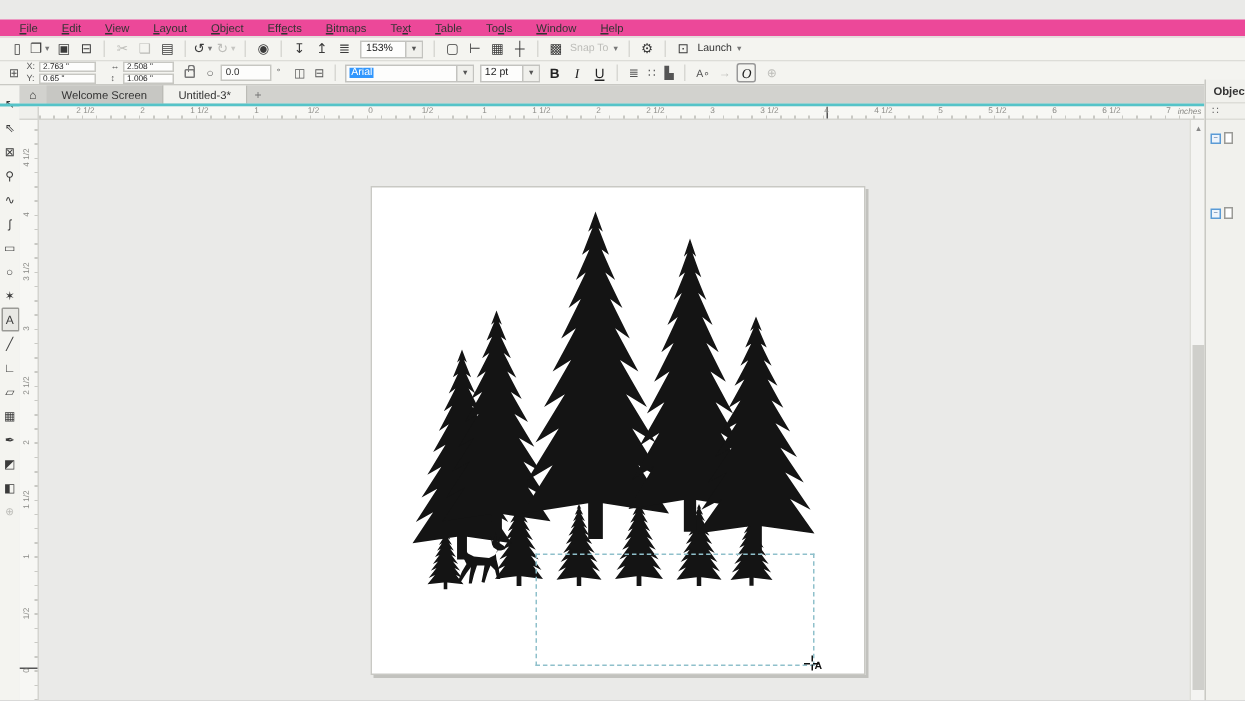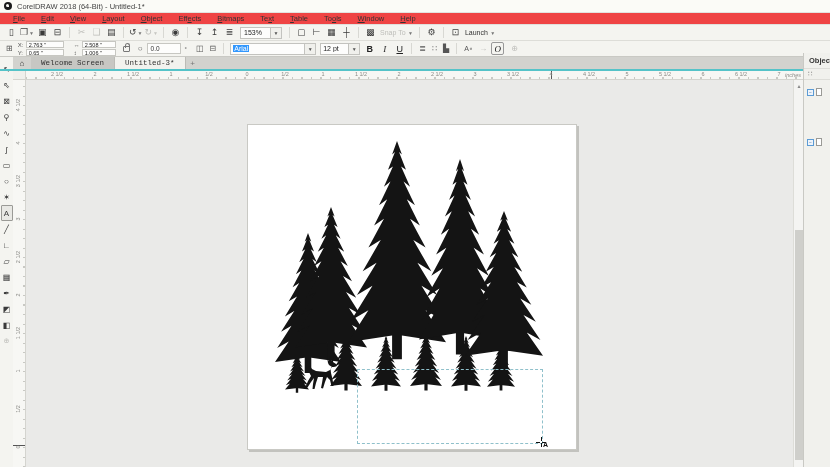--- a/index.html
+++ b/index.html
@@ -9,21 +9,21 @@
 
 
 .titlebar { position:absolute; left:0; top:0; width:830px; height:13px; background:#fbfbf7;
   display:flex; align-items:center; padding-left:4px; border-bottom:1px solid #e3e3df; }
 .app-logo { width:8px; height:8px; border-radius:50%; background:#1b1b1b; position:relative; margin-right:5px; }
 .app-logo:after { content:""; position:absolute; left:2px; top:2px; width:3px; height:3px;
   border-radius:50% 50% 0 50%; background:#fbfbf7; }
 .title-text { font-size:7.5px; color:#444; }
 
 
-.menubar { position:absolute; left:0; top:13px; width:830px; height:12px; background:#ef4444;
+.menubar { position:absolute; left:0; top:13px; width:830px; height:12px; background:#ec4899;
   display:flex; align-items:center; padding-left:5px; border-bottom:1px solid #e0e0dc; }
 .menu-item { font-size:7.5px; color:#333; padding:0 8px; cursor:default; }
 .menu-item u { text-decoration:underline; }
 
 
 .toolbar { position:absolute; left:0; top:25px; width:830px; height:16px; background:#f4f4f0;
   display:flex; align-items:center; padding-left:4px; border-bottom:1px solid #ddddd8; }
 .tb-btn { height:13px; min-width:13px; display:flex; align-items:center; justify-content:center;
   font-size:9px; color:#3a3a3a; margin:0 1px; border-radius:2px; }
 .tb-btn .g { line-height:13px; }
@@ -67,21 +67,21 @@
 .fmt-i { font-style:italic; font-family:"Liberation Serif", serif; }
 .fmt-u { text-decoration:underline; }
 .fmt-o { font-style:italic; font-family:"Liberation Serif", serif; border:1px solid #999; border-radius:2px; }
 
 
 .tabbar { position:absolute; left:13px; top:57px; width:790px; height:12px; background:#d2d2ce;
   display:flex; align-items:flex-end; }
 .home-tab { width:18px; height:12px; display:flex; align-items:center; justify-content:center;
   font-size:8px; color:#333; }
 .tab { height:12px; padding:0 10px; display:flex; align-items:center; font-size:7.5px; color:#333;
-  background:#c7c7c3; border-right:1px solid #bbbbb6;font-family:Liberation Mono, monospace; }
+  background:#c7c7c3; border-right:1px solid #bbbbb6; }
 .tab.active { background:#f2f2ee; }
 .newtab { width:14px; height:12px; display:flex; align-items:center; justify-content:center;
   font-size:8px; color:#777; }
 .teal-line { position:absolute; left:0; top:69px; width:803px; height:2px; background:#55c3c8; }
 
 
 .hruler { position:absolute; left:26px; top:71px; width:777px; height:9px; background:#f7f7f4;
   border-bottom:1px solid #d4d4cf; overflow:hidden;
   background-image:repeating-linear-gradient(90deg, #c9c9c4 0 1px, transparent 1px 9.5px);
   background-size:100% 3px; background-position:0 6px; background-repeat:no-repeat; }
@@ -134,24 +134,20 @@
   color:#44699a; display:flex; align-items:center; justify-content:center; }
 .chip-page { width:6px; height:8px; background:#fff; border:1px solid #9a9a96; }
 
 .artwork-fill { fill:#141414; }
 </style>
 </head>
 <body>
 
 <div class="app">
 
-  <div class="titlebar">
-    <div class="app-logo"></div>
-    <span class="title-text">CorelDRAW 2018 (64-Bit) - Untitled-1*</span>
-  </div>
 
   <div class="menubar">
       <span class="menu-item"><u>F</u>ile</span>
       <span class="menu-item"><u>E</u>dit</span>
       <span class="menu-item"><u>V</u>iew</span>
       <span class="menu-item"><u>L</u>ayout</span>
       <span class="menu-item"><u>O</u>bject</span>
       <span class="menu-item">Eff<u>e</u>cts</span>
       <span class="menu-item"><u>B</u>itmaps</span>
       <span class="menu-item">Te<u>x</u>t</span>

